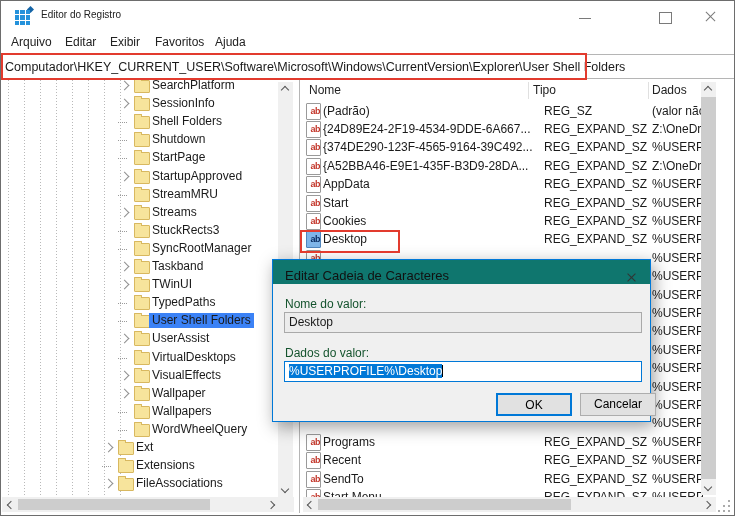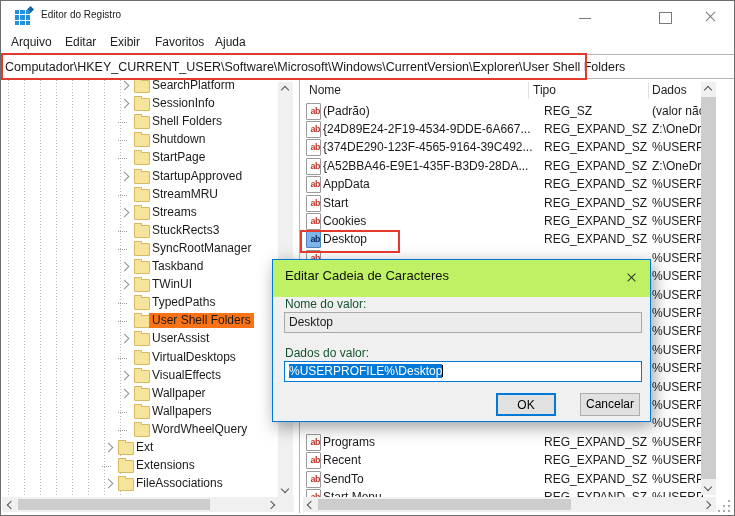--- a/index.html
+++ b/index.html
@@ -29,21 +29,21 @@
   .divider{position:absolute;left:298px;top:79px;width:1px;height:433px;background:#b5b5b5;}
   .list-pane{position:absolute;left:302px;top:79px;width:429px;height:433px;background:#fff;overflow:hidden;}
   .guide{position:absolute;top:0;width:1px;height:417px;background-image:repeating-linear-gradient(to bottom,#b9b9b9 0 1px,transparent 1px 3px);}
   
   .tree-row{position:absolute;left:0;width:100%;height:18px;line-height:18px;}
   .chev{position:absolute;top:5px;width:6px;height:6px;border-right:1.4px solid #8f8f8f;border-bottom:1.4px solid #8f8f8f;transform:rotate(-45deg);}
   .dots{position:absolute;top:9px;width:9px;border-top:1px dotted #9a9a9a;}
   .folder{position:absolute;top:3px;width:14px;height:11px;background:var(--folder,#f7e49c);border:1px solid #d8b860;border-radius:1px;}
   .folder:before{content:"";position:absolute;left:-1px;top:-3px;width:6px;height:2px;background:var(--folder,#f7e49c);border:1px solid #d8b860;border-bottom:none;border-radius:1px 1px 0 0;}
   .tree-label{position:absolute;top:1px;height:15px;line-height:15px;padding:0 3px;white-space:nowrap;}
-  .tree-row.sel .tree-label{background:#f97316;}
+  .tree-row.sel .tree-label{background:#3b82f6;}
   .lvl-deep .chev{left:119px;} .lvl-deep .dots{left:116px;} .lvl-deep .folder{left:132px;} .lvl-deep .tree-label{left:147px;}
   .lvl-outer .chev{left:103px;} .lvl-outer .dots{left:100px;} .lvl-outer .folder{left:116px;} .lvl-outer .tree-label{left:131px;}
   
   .list-header{position:absolute;top:2px;left:0;width:398px;height:17px;}
   .col-h{position:absolute;top:1px;color:#222;}
   .col-nome{left:6px;} .col-tipo{left:230px;} .col-dados{left:349px;}
   .col-sep{position:absolute;top:0;width:1px;height:17px;background:#e0e0e0;}
   .list-row{position:absolute;left:0;width:400px;height:18px;line-height:18px;white-space:nowrap;overflow:hidden;}
   .list-row .name{position:absolute;left:20px;top:0;}
   .list-row .type{position:absolute;left:230px;top:0;margin-left:11px;}
@@ -53,32 +53,32 @@
   
   .sb{position:absolute;background:#f0f0f0;}
   .sb .thumb{position:absolute;background:#cdcdcd;}
   .arr{position:absolute;width:5px;height:5px;border-left:1.4px solid #555;border-top:1.4px solid #555;}
   .arr.up{transform:rotate(45deg);} .arr.down{transform:rotate(225deg);}
   .arr.left{transform:rotate(-45deg);} .arr.right{transform:rotate(135deg);}
   .grip{position:absolute;left:717px;top:499px;width:13px;height:13px;}
   .grip i{position:absolute;left:10px;top:0;width:2px;height:2px;background:#ababab;box-shadow:0 5px 0 #ababab,0 10px 0 #ababab,-5px 5px 0 #ababab,-5px 10px 0 #ababab,-10px 10px 0 #ababab;}
   
   .dialog{position:absolute;left:271px;top:258px;width:377px;height:161px;background:#f0f0f0;border:1px solid var(--accent,#0078d7);box-shadow:3px 5px 16px rgba(0,0,0,.38);z-index:40;}
-  .dlg-title{position:absolute;left:0;top:0;width:100%;height:37px;background:#bef264;}
+  .dlg-title{position:absolute;left:0;top:0;width:100%;height:24px;background:#0f766e;}
   .dlg-title-text{position:absolute;left:12px;top:8px;font-size:13px;color:#111;}
   .dlg-close{position:absolute;right:6px;top:8px;width:26px;height:18px;display:flex;align-items:center;justify-content:center;}
   .dlg-close .xline{width:11px;height:11px;}
   .dlg-close .xline:before,.dlg-close .xline:after{left:5px;height:11px;background:#333;}
   .dlg-label{position:absolute;left:12px;color:#14532d;}
   .field{position:absolute;left:11px;width:352px;height:19px;line-height:19px;padding-left:4px;font-size:12px;background:#fff;box-sizing:content-box;}
   .field.ro{top:52px;background:#ececec;border:1px solid #a9a9a9;color:#1a1a1a;}
   .field.edit{top:101px;border:1px solid var(--accent,#0078d7);}
   .sel-text{background:var(--accent,#0078d7);color:#fff;}
   .caret{display:inline-block;width:1px;height:12px;background:#000;vertical-align:-2px;}
-  .btn{position:absolute;top:133px;width:60px;height:23px;background:#e1e1e1;text-align:center;line-height:21px;box-sizing:border-box;color:#000;}
+  .btn{position:absolute;top:133px;width:76px;height:23px;background:#e1e1e1;text-align:center;line-height:21px;box-sizing:border-box;color:#000;}
   .btn.default{left:223px;border:2px solid var(--accent,#0078d7);}
   .btn.normal{left:307px;border:1px solid #adadad;}
 </style>
 </head>
 <body>
 
 <div class="window">
 
   <div class="titlebar">
     <div class="app-icon">

